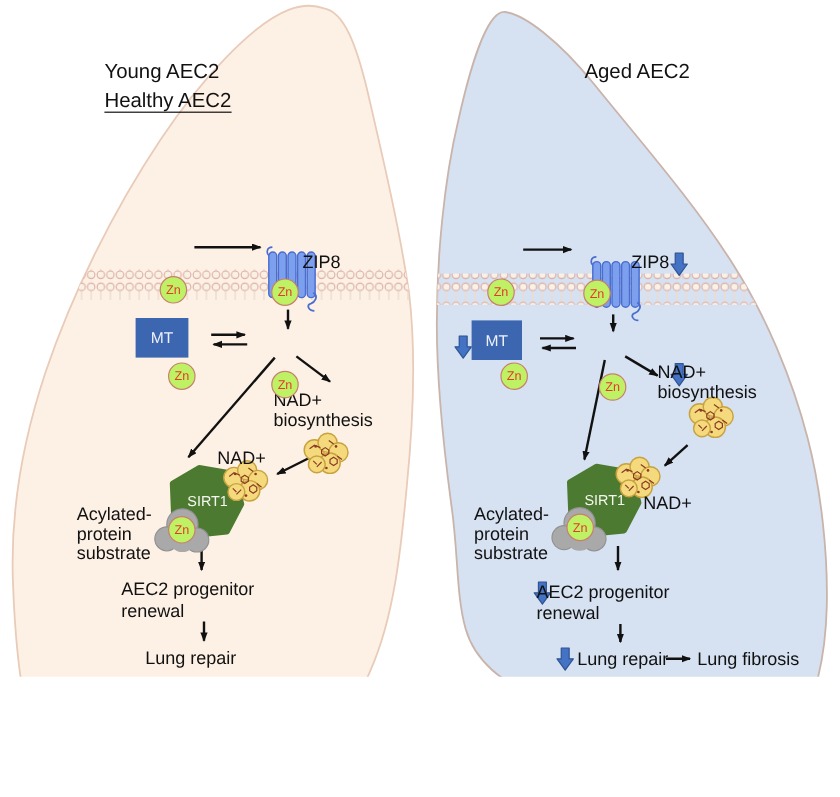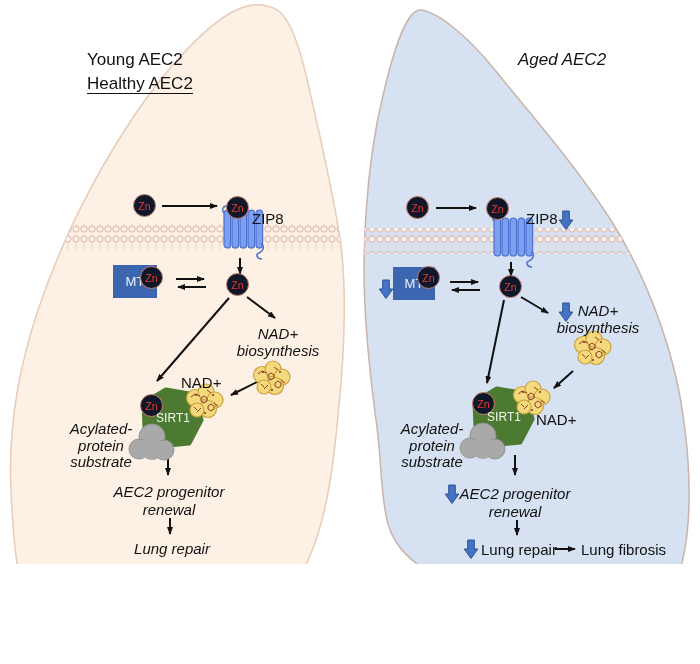--- a/index.html
+++ b/index.html
@@ -2,28 +2,28 @@
 <html><head>
 <meta charset="utf-8">
 <style>
   html,body{margin:0;padding:0;background:#ffffff;}
   .stage{
     position:relative;width:700px;height:564px;overflow:hidden;
     font-family:"Liberation Sans", sans-serif;color:#111;
   }
   .stage svg.bg{position:absolute;left:0;top:0;}
   .lbl{position:absolute;white-space:nowrap;font-size:15px;line-height:17px;}
-  .lbl.center{text-align:center;white-space:normal;font-style:italic;}
+  .lbl.center{text-align:left;white-space:normal;}
   .title{font-size:17px;line-height:24px;font-weight:400;}
   .title .u{border-bottom:1.6px solid #111;padding-bottom:0px;margin-top:28px;}
   .zn{
     position:absolute;width:23px;height:23px;border-radius:50%;
-    background:#0f172a;border:1.5px solid #c8806e;box-sizing:border-box;
+    background:#bef264;border:1.5px solid #c8806e;box-sizing:border-box;
     display:flex;align-items:center;justify-content:center;
-    font-size:10.5px;color:#e6392e;z-index:4;
+    font-size:10.5px;color:#e6392e;z-index:4;margin-top:36px;
   }
   .mt{
     position:absolute;background:#3c66b0;color:#eef1fa;
     display:flex;align-items:center;justify-content:center;
     font-size:13px;z-index:3;
   }
   .sirt{position:absolute;color:#f4f7ef;font-size:12px;z-index:5;text-align:center;}
 </style>
 </head>
 <body>

